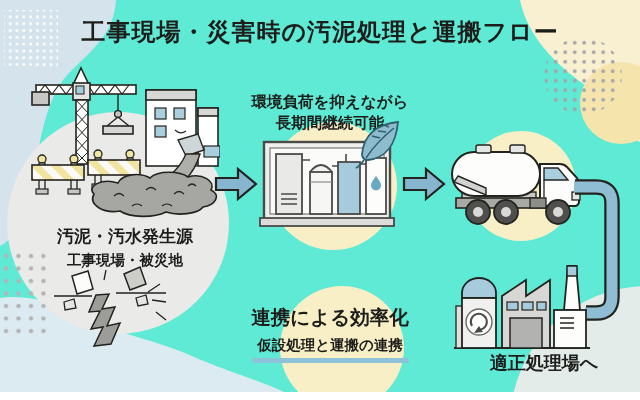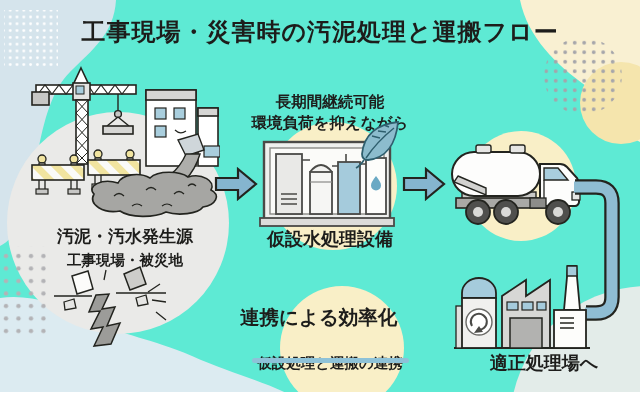--- a/index.html
+++ b/index.html
@@ -15,24 +15,24 @@
     position:absolute;left:0;top:16px;width:640px;margin:0;
     text-align:center;font-size:24px;font-weight:bold;letter-spacing:1px;color:#1d1d1b;
   }
   .lbl{position:absolute;text-align:center;font-weight:bold;color:#1d1d1b;line-height:1.25;}
   .lbl-17{font-size:17px;}
   .lbl-18{font-size:18px;}
   .lbl-14{font-size:14.5px;}
   .lbl-13{font-size:13.5px;}
   .note{position:absolute;left:240px;top:92px;width:180px;text-align:center;
         font-weight:bold;font-size:15.5px;line-height:21px;}
-  .synergy-h{position:absolute;left:240px;top:304px;width:180px;
+  .synergy-h{position:absolute;left:240px;top:304px;width:180px;text-align:center;
         font-weight:bold;font-size:19.5px;}
   .synergy-s{position:absolute;left:240px;top:336px;width:180px;text-align:center;
-        font-weight:bold;font-size:14.5px;margin-top:18px;}
+        font-weight:bold;font-size:14.5px;}
   .underline{position:absolute;left:252px;top:358px;width:157px;height:4.5px;
         background:#8ec2d8;border-radius:3px;}
 </style>
 </head>
 <body>
 
 <div class="stage">
 
   <svg class="abs" style="left:0;top:0" width="640" height="400" viewBox="0 0 640 400">
     <defs>
@@ -128,22 +128,22 @@
   </svg>
 
   <div class="lbl lbl-14" style="left:30px;top:251px;width:190px">工事現場・被災地</div>
   <div class="lbl lbl-17" style="left:30px;top:226px;width:190px">汚泥・汚水発生源</div>
 
   <svg class="abs" style="left:214px;top:166px" width="44" height="36" viewBox="0 0 44 36">
     <polygon points="2,12 24,12 24,3 42,18 24,33 24,24 2,24" fill="#85b5cf" stroke="#23241f" stroke-width="2.2"></polygon>
   </svg>
 
   <div class="note">
+    <div>環境負荷を抑えながら</div>
     <div>長期間継続可能</div>
-    <div>環境負荷を抑えながら</div>
   </div>
 
   <svg class="abs" style="left:258px;top:120px" width="144" height="112" viewBox="0 0 144 112">
     <g>
       <rect x="6" y="22" width="126" height="78" fill="#eff0ee" stroke="#4a4a47" stroke-width="2.4"></rect>
       <rect x="12" y="28" width="114" height="66" fill="#fbfbf9" stroke="#8a8a87" stroke-width="1.4"></rect>
       <rect x="2" y="98" width="134" height="8" fill="#dcdcda" stroke="#4a4a47" stroke-width="1.8"></rect>
       <rect x="18" y="34" width="26" height="60" fill="#e9e9e7" stroke="#4a4a47" stroke-width="1.8"></rect>
       <path d="M23,74 h16 M23,79 h16 M23,84 h16" stroke="#4a4a47" stroke-width="1.4"></path>
       <path d="M52,52 q11,-14 22,0" fill="#f2f2f0" stroke="#4a4a47" stroke-width="1.8"></path>
@@ -154,21 +154,20 @@
       <path d="M118,56 c3,4 5,6.5 5,9.5 a5,5 0 1 1 -10,0 c0,-3 2,-5.5 5,-9.5 z" fill="#6aa9c4"></path>
       <path d="M44,40 h8 M74,46 h6 M102,44 h6 M88,34 v8" stroke="#4a4a47" stroke-width="1.6"></path>
     </g>
     <g>
       <path d="M140,2 C120,4 106,14 104,34 C104,38 106,40 110,40 C128,38 138,24 140,2 Z" fill="#8cbccd" stroke="#2f5f6e" stroke-width="1.8"></path>
       <path d="M136,8 C126,16 116,26 108,38 M128,12 L120,11 M122,18 L114,16 M131,7 L126,5" fill="none" stroke="#2f5f6e" stroke-width="1.4"></path>
       <path d="M106,40 q-4,6 -8,8" fill="none" stroke="#2f5f6e" stroke-width="1.8"></path>
     </g>
   </svg>
 
-  <div class="lbl lbl-18" style="left:250px;top:228px;width:160px">仮設水処理設備</div>
 
   <svg class="abs" style="left:402px;top:166px" width="44" height="36" viewBox="0 0 44 36">
     <polygon points="2,12 24,12 24,3 42,18 24,33 24,24 2,24" fill="#85b5cf" stroke="#23241f" stroke-width="2.2"></polygon>
   </svg>
 
   <svg class="abs" style="left:446px;top:140px" width="140" height="92" viewBox="0 0 140 92">
     <g>
       <rect x="16" y="52" width="74" height="9" fill="#c9c9c6" stroke="#23241f" stroke-width="1.4"></rect>
       <rect x="10" y="58" width="108" height="10" fill="#a9a9a6" stroke="#23241f" stroke-width="1.6"></rect>
       <rect x="6" y="12" width="88" height="44" rx="22" fill="#fdfdfc" stroke="#23241f" stroke-width="2"></rect>

